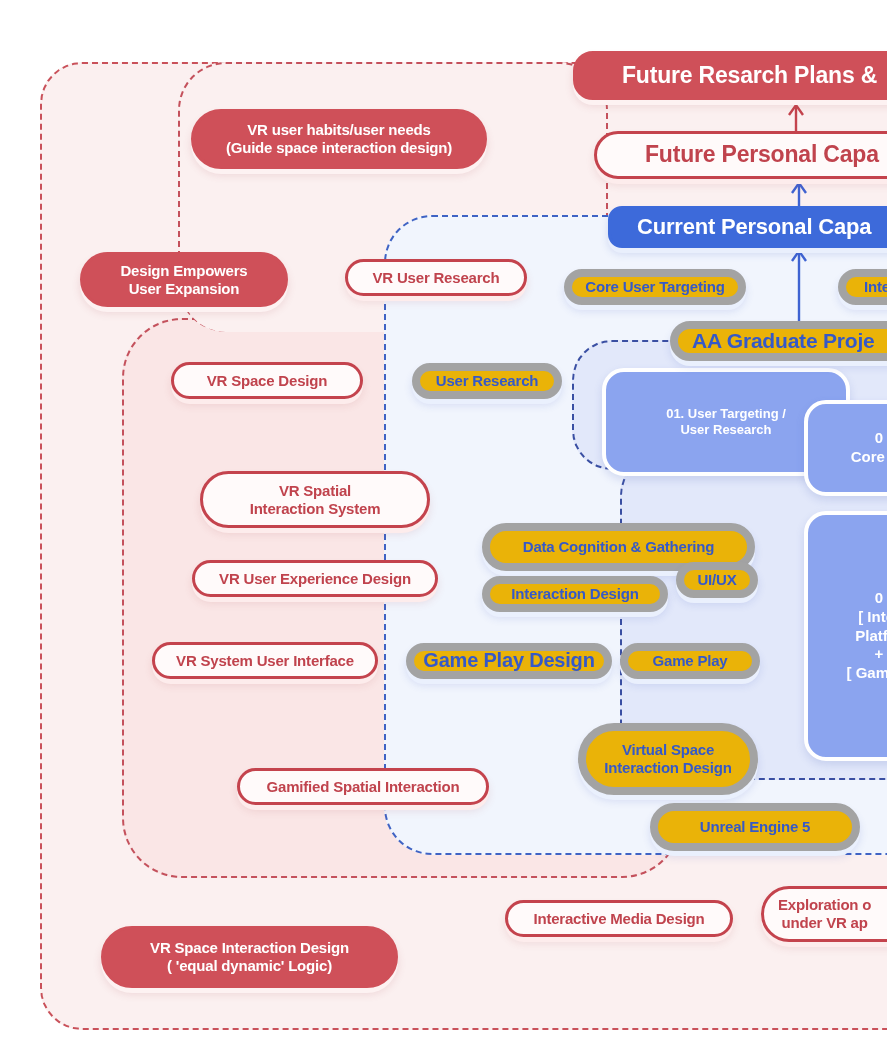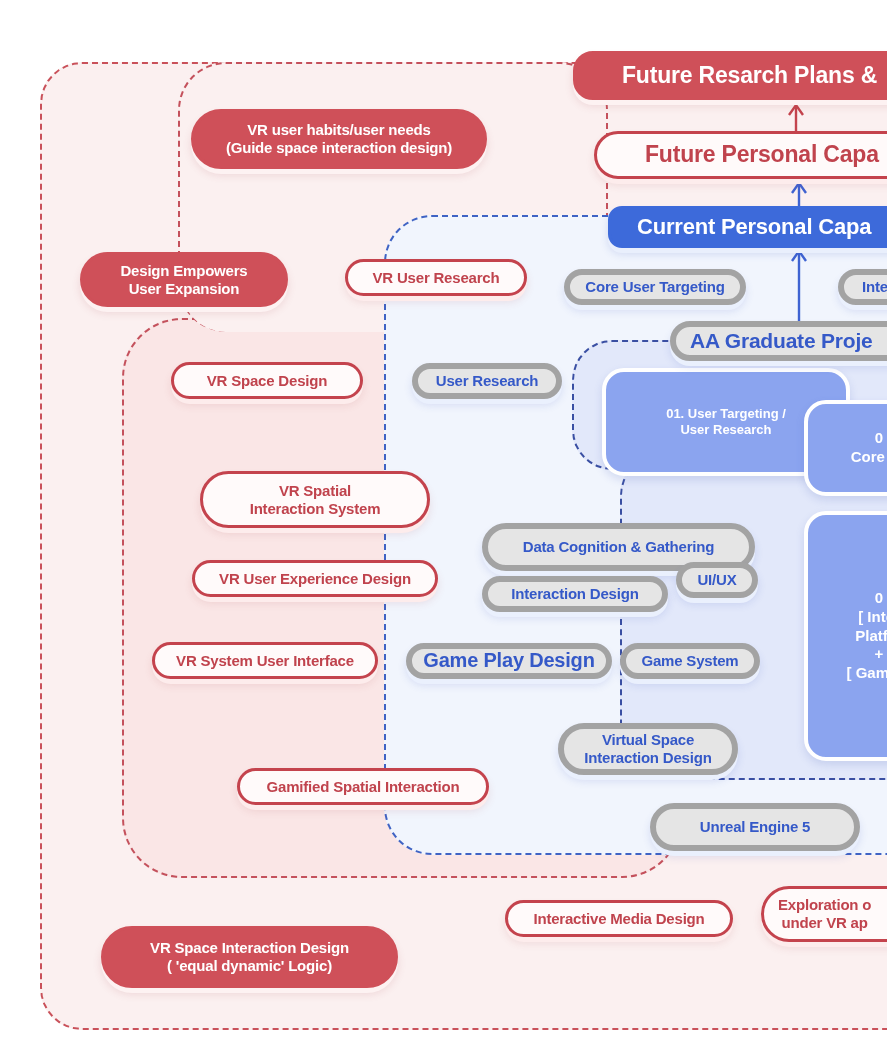--- a/index.html
+++ b/index.html
@@ -71,23 +71,23 @@
   }
   
   .pill-red-out {
     background: #fffafa;
     color: #c0434d;
     border: 3px solid #c4434d;
     box-shadow: 0 5px 0 0 #fdecec, 0 6px 9px rgba(170,70,80,.14);
   }
   
   .pill-blue-out {
-    background: #e5e5e5;
+    background: #eab308;
     color: #3559c8;
-    border: 6px solid #a3a3a3;
+    border: 8px solid #a3a3a3;
     box-shadow: 0 5px 0 0 #eaf0fd, 0 6px 9px rgba(60,90,190,.16);
   }
   
   .pill-blue-solid {
     background: #3d6ada;
     color: #ffffff;
     border: 3px solid #3d6ada;
     box-shadow: 0 5px 0 0 #e9effc, 0 6px 9px rgba(55,90,190,.18);
   }
   
@@ -208,20 +208,20 @@
   <div class="pill pill-blue-out" style="left:412px; top:363px; width:150px; height:36px; font-size:15px;">User Research</div>
 
   <div class="pill pill-blue-out" style="left:482px; top:523px; width:273px; height:48px; font-size:15px;">Data Cognition &amp; Gathering</div>
 
   <div class="pill pill-blue-out" style="left:482px; top:576px; width:186px; height:36px; font-size:15px;">Interaction Design</div>
 
   <div class="pill pill-blue-out" style="left:676px; top:562px; width:82px; height:36px; font-size:15px;">UI/UX</div>
 
   <div class="pill pill-blue-out" style="left:406px; top:643px; width:206px; height:36px; font-size:20px;">Game Play Design</div>
 
-  <div class="pill pill-blue-out" style="left:620px; top:643px; width:140px; height:36px; font-size:15px;">Game System</div>
-
-  <div class="pill pill-blue-out" style="left:558px; top:723px; width:180px; height:52px; font-size:15px;">Virtual Space
+  <div class="pill pill-blue-out" style="left:620px; top:643px; width:140px; height:36px; font-size:15px;">Game Play</div>
+
+  <div class="pill pill-blue-out" style="left:578px; top:723px; width:180px; height:72px; font-size:15px;">Virtual Space
 Interaction Design</div>
 
   <div class="pill pill-blue-out" style="left:650px; top:803px; width:210px; height:48px; font-size:15px;">Unreal Engine 5</div>
 
 </div>
 
 </body></html>

